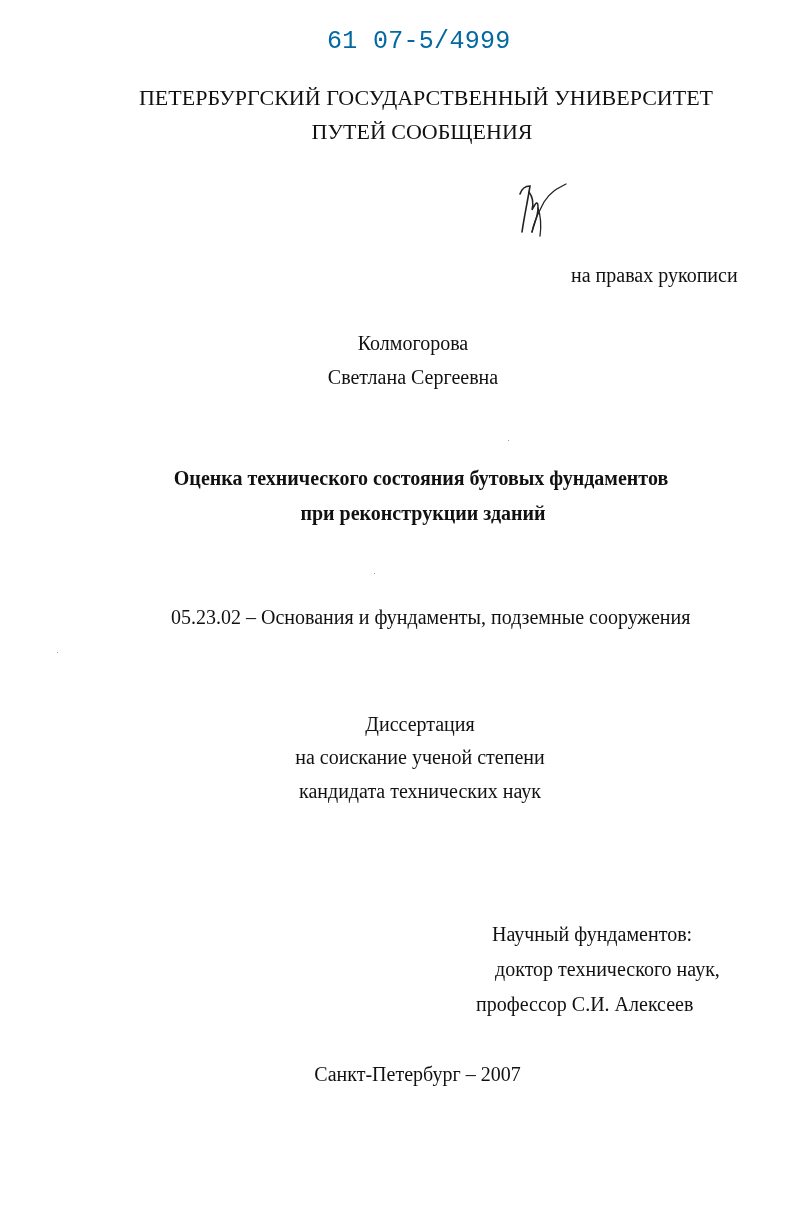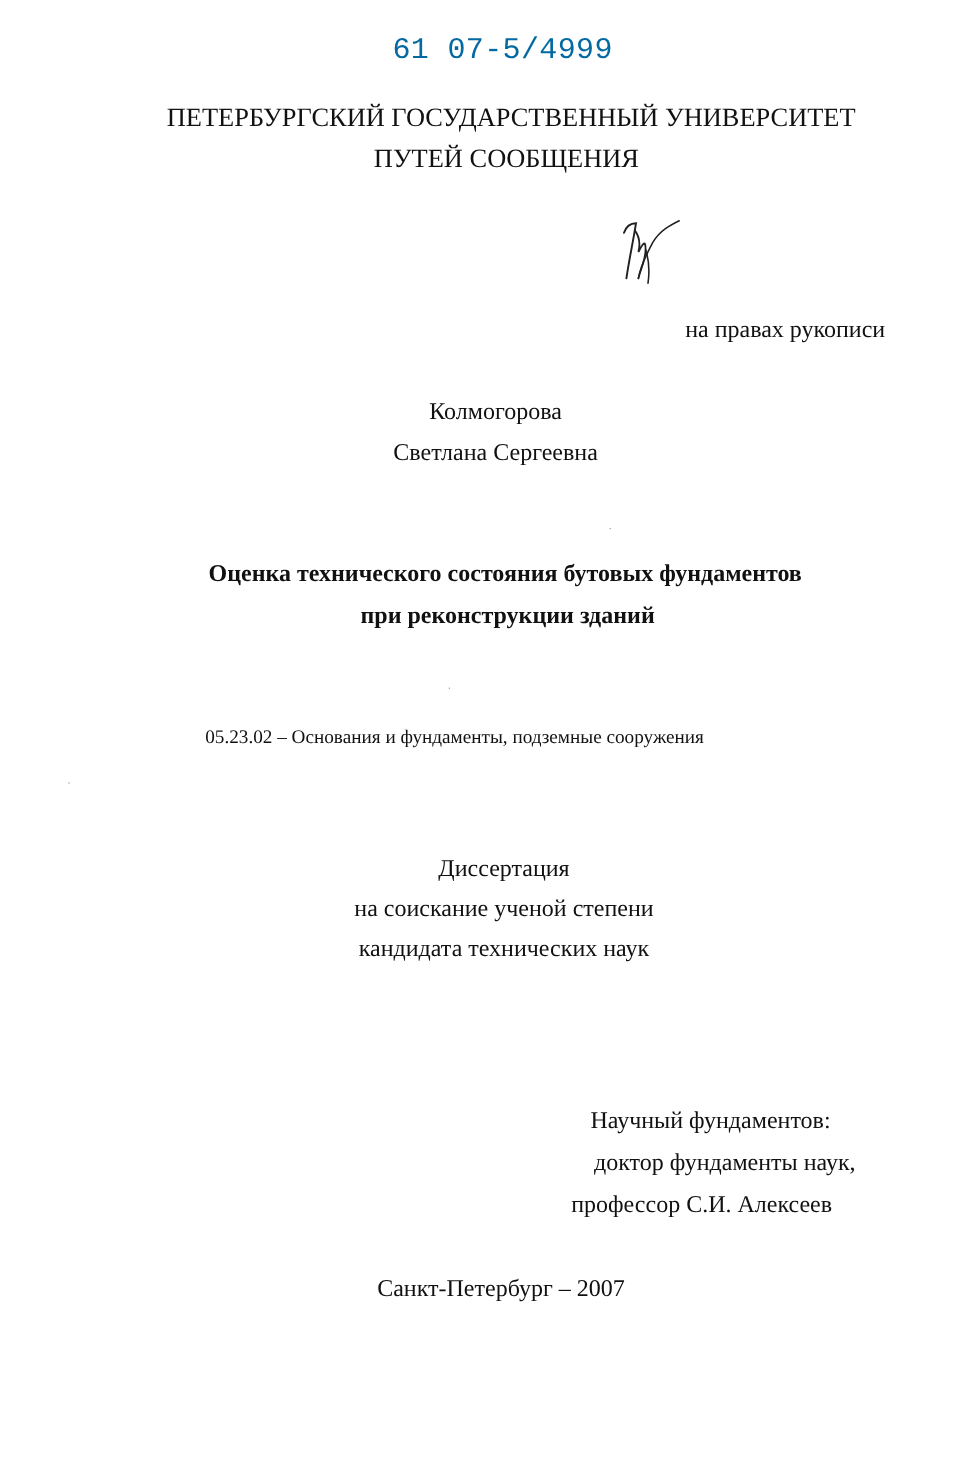--- a/index.html
+++ b/index.html
@@ -49,21 +49,21 @@
   }
   .author1 { top: 327px; left: 0; width: 826px; text-align: center; }
   .author2 { top: 361px; left: 0; width: 826px; text-align: center; }
   .title {
     font-size: 20px;
     font-weight: bold;
   }
   .title1 { top: 467px; left: 0; width: 842px; text-align: center; }
   .title2 { top: 502px; left: 0; width: 846px; text-align: center; }
   .specialty {
-    font-size: 16px;
+    font-size: 20px;
     top: 606px;
     left: 171px;
   }
   .degree {
     font-size: 20px;
   }
   .degree1 { top: 713px; left: 0; width: 840px; text-align: center; }
   .degree2 { top: 746px; left: 0; width: 840px; text-align: center; }
   .degree3 { top: 780px; left: 0; width: 840px; text-align: center; }
   .advisor {
@@ -115,17 +115,17 @@
   <div class="speck" style="top:573px;left:374px;"></div>
   <div class="speck" style="top:652px;left:57px;"></div>
 
   <div class="abs specialty">05.23.02 – Основания и фундаменты, подземные сооружения</div>
 
   <div class="abs degree degree1">Диссертация</div>
   <div class="abs degree degree2">на соискание ученой степени</div>
   <div class="abs degree degree3">кандидата технических наук</div>
 
   <div class="abs advisor advisor1">Научный фундаментов:</div>
-  <div class="abs advisor advisor2">доктор фундаменты наук,</div>
+  <div class="abs advisor advisor2">доктор технического наук,</div>
   <div class="abs advisor advisor3">профессор С.И. Алексеев</div>
 
   <div class="abs city">Санкт-Петербург – 2007</div>
 </div>
 
 </body></html>

